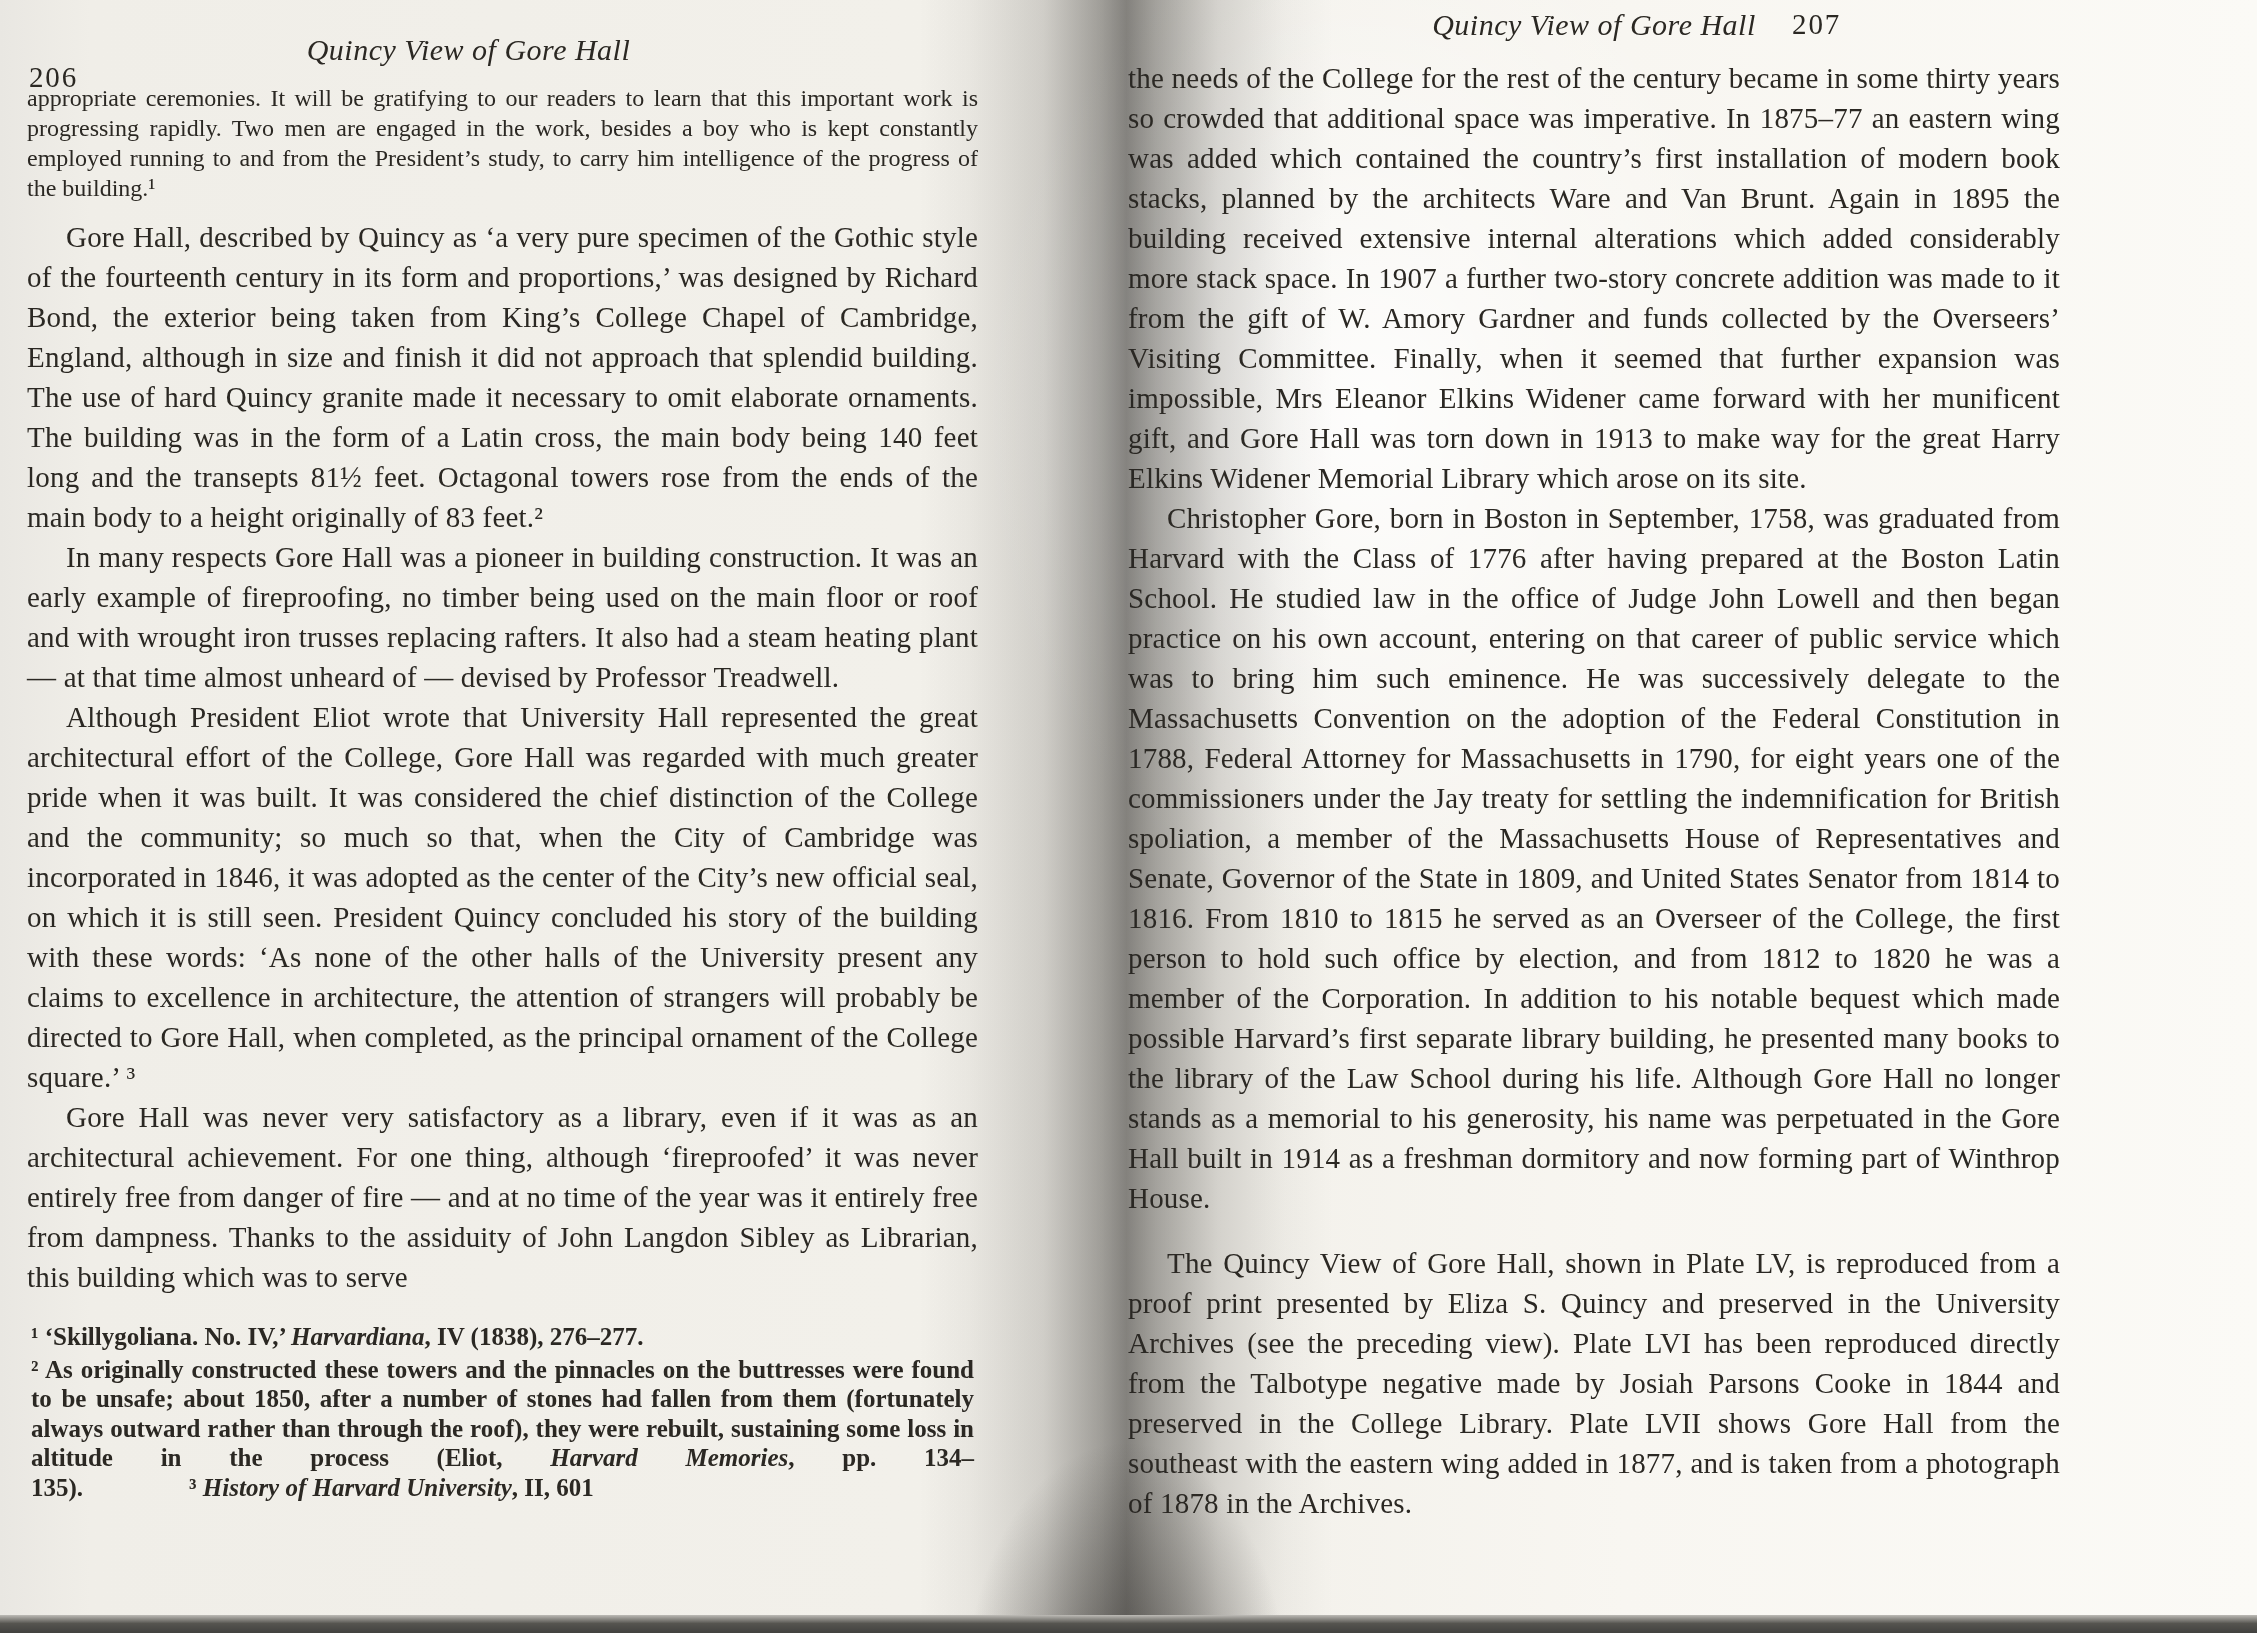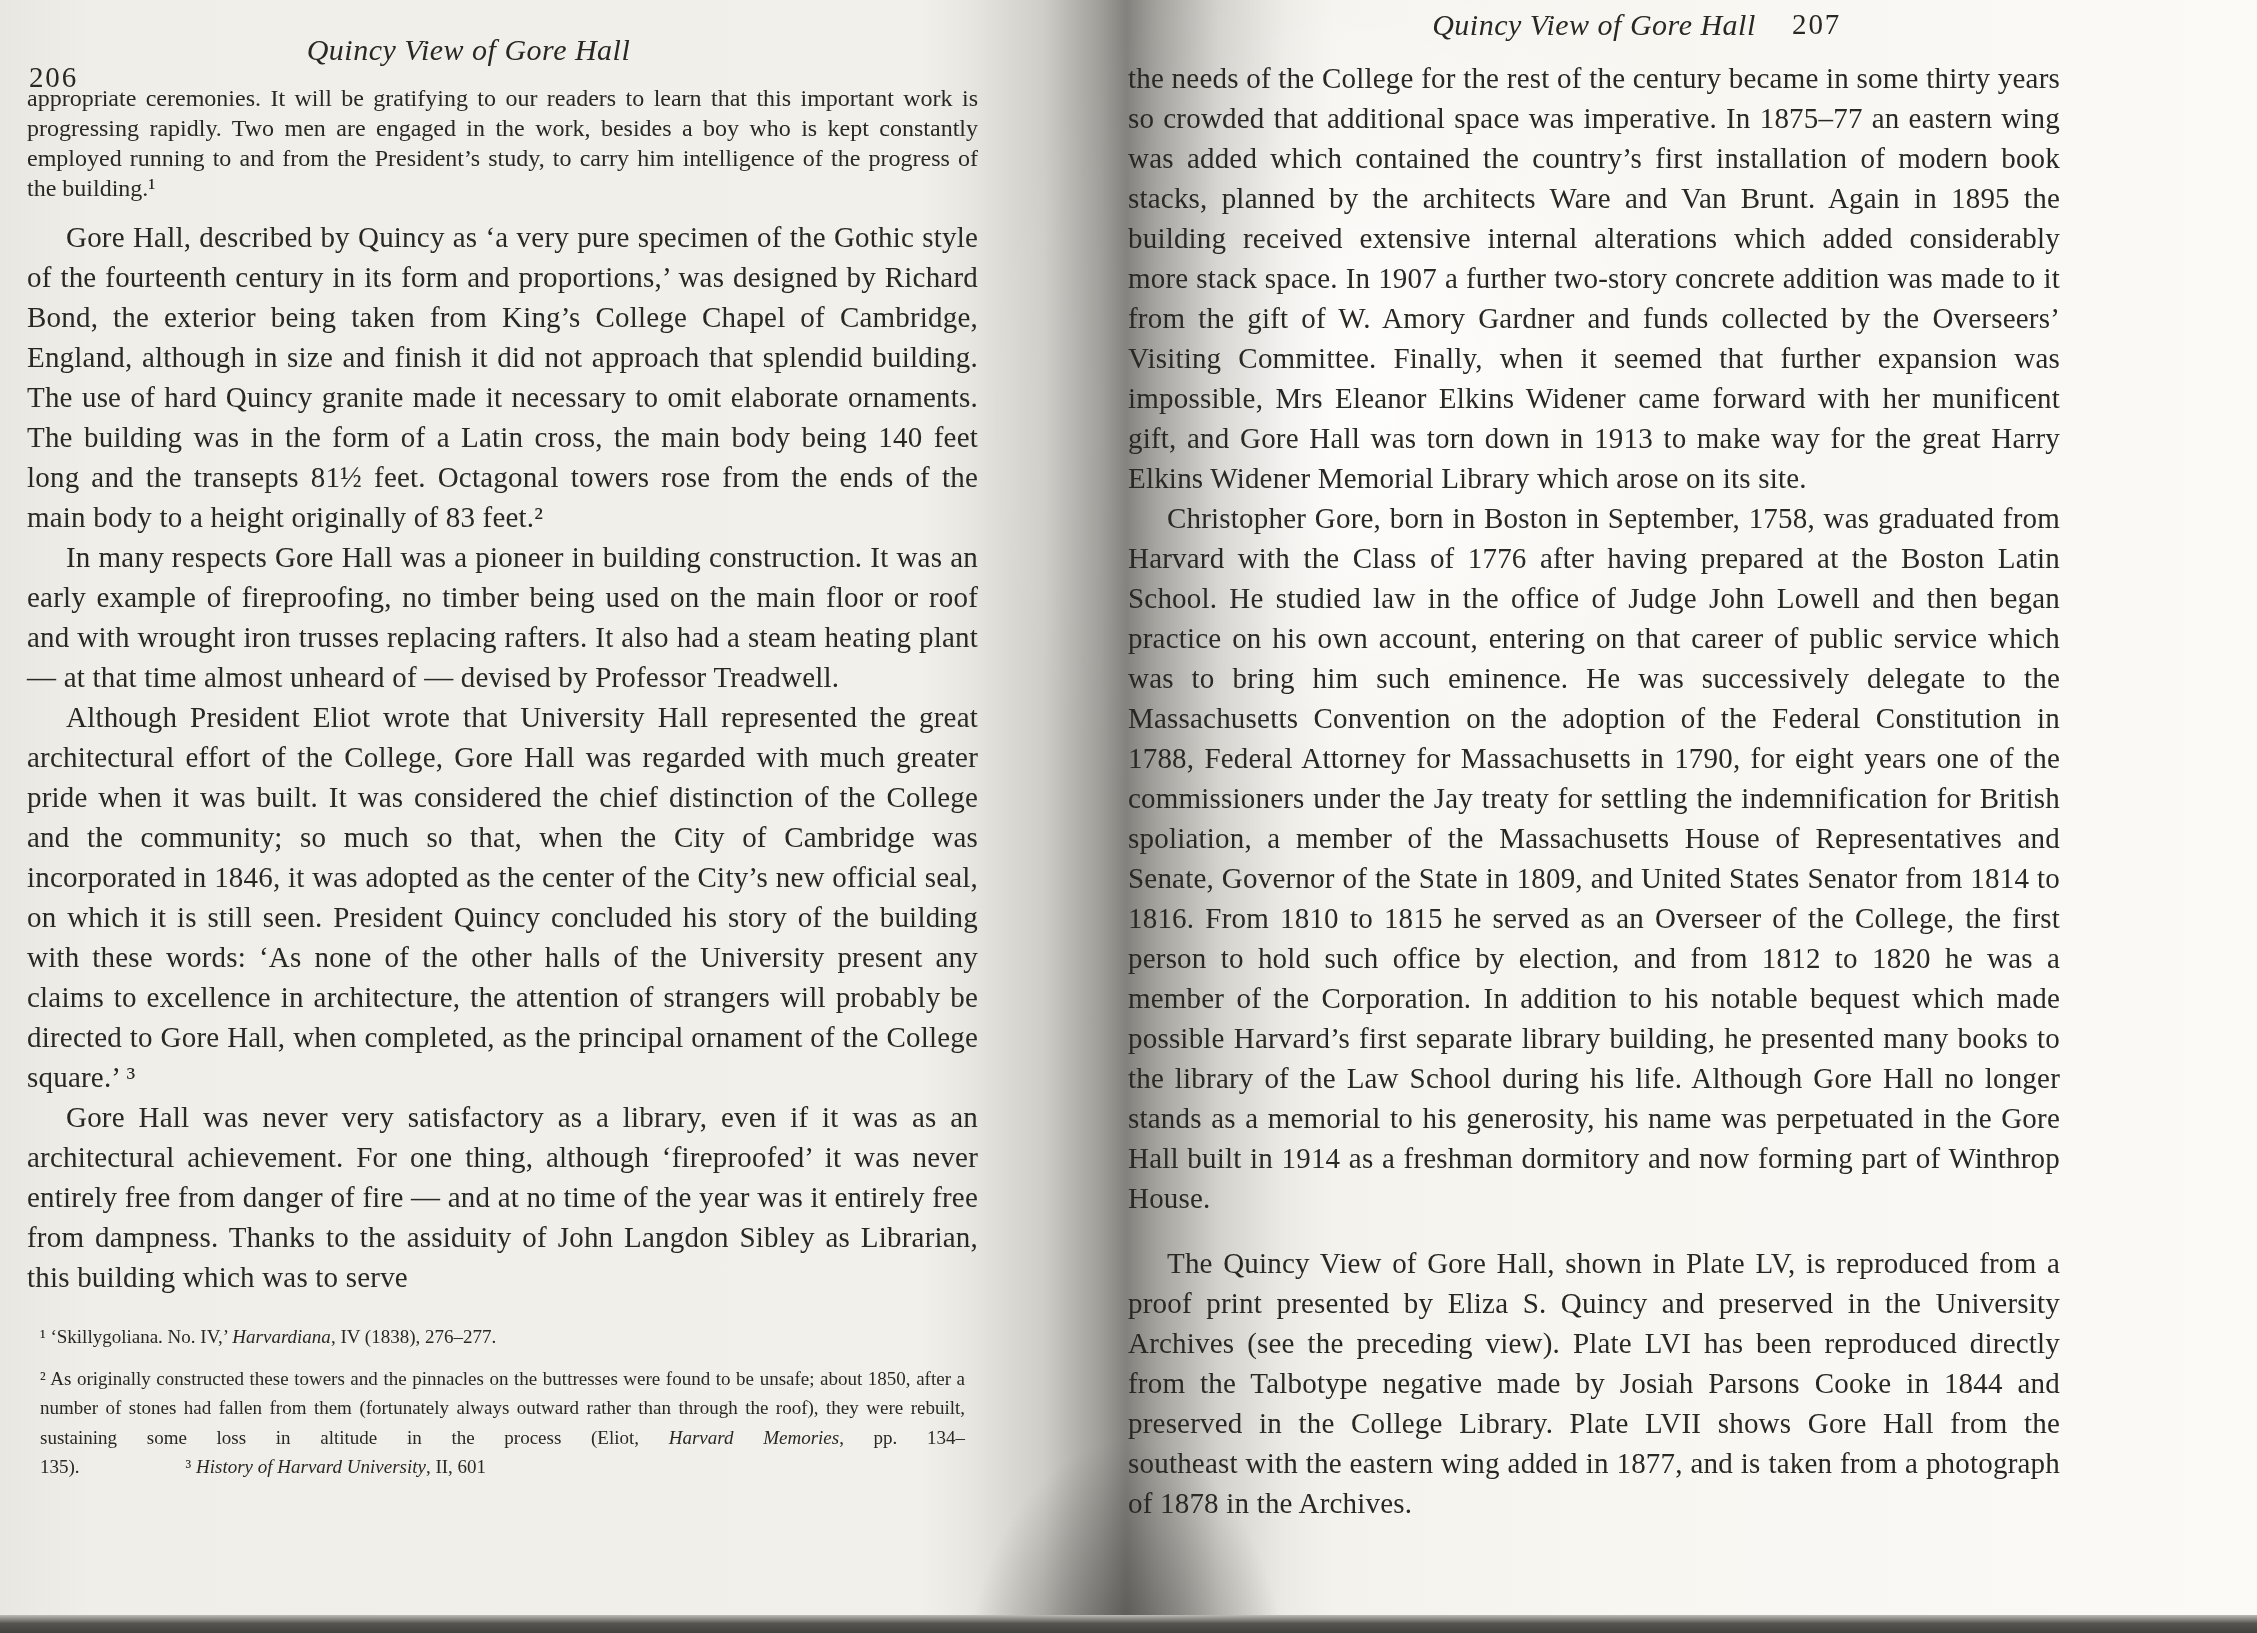--- a/index.html
+++ b/index.html
@@ -49,24 +49,25 @@
     font-size: 29px;
     line-height: 40px;
     text-align: justify;
     letter-spacing: 0.2px;
   }
   .indent { text-indent: 39px; }
   .para-gap { margin-top: 25px; }
 
   .footnotes { margin-top: 25px; }
   .footnote {
-    margin: 13px;
-    font-size: 19px;
+    margin: 4px;
+    font-size: 25px;
     line-height: 29.4px;
     text-align: justify;
+    font-weight: bold;
   }
   .footnote i { font-style: italic; }
   .fn3 { padding-left: 106px; white-space: nowrap; }
 
   .gutter-shadow {
     position: absolute;
     top: 0;
     left: 919px;
     width: 415px;
     height: 100%;

